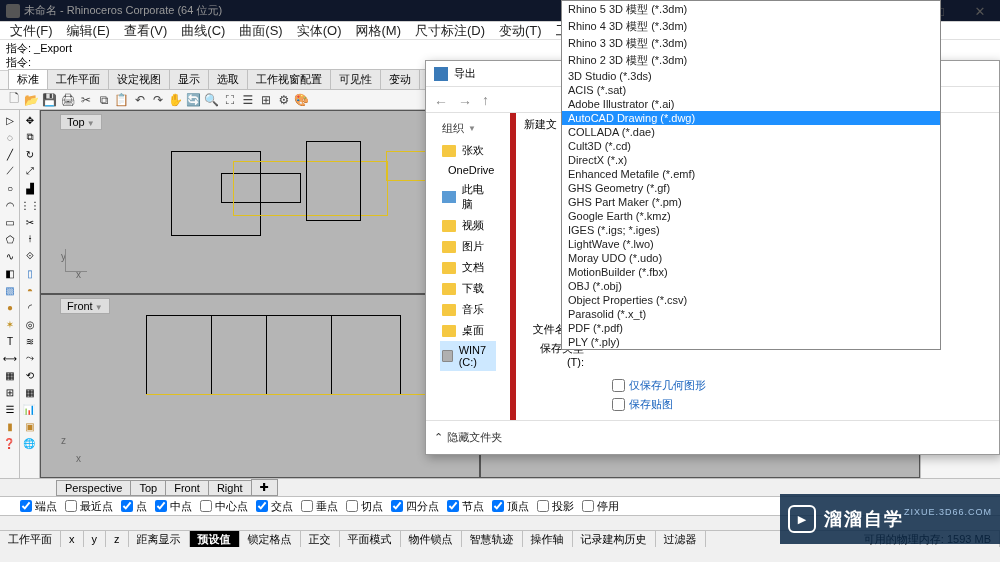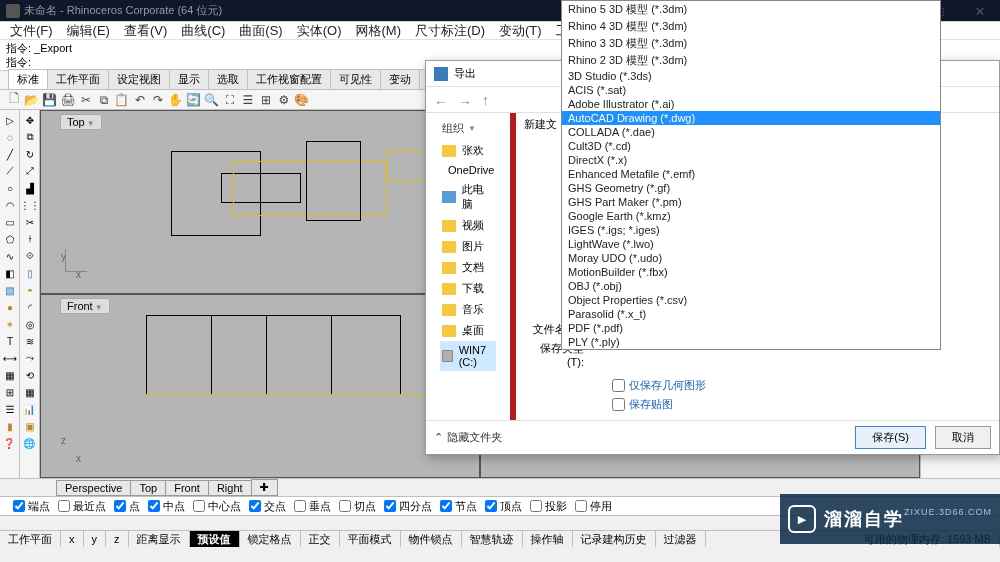--- a/index.html
+++ b/index.html
@@ -45,21 +45,21 @@
 .rect.yel { border-color: #e0c020; }
 .line { position: absolute; background: #000; }
 
 .rightpanel { width: 80px; background: #f5f5f5; border-left: 1px solid #c0c0c0; }
 
 
 .lowertabs { height: 18px; background: #f0f0f0; border-top: 1px solid #c0c0c0; display: flex; align-items: center; padding: 0 50px; gap: 0; }
 .lowertabs .tab { padding: 1px 8px; border: 1px solid #999; background: #e8e8e8; font-size: 11px; margin-right: -1px; }
 
 
-.checkrow { height: 20px; background: #fff; display: flex; align-items: center; padding: 0 13px; gap: 8px; border-top: 1px solid #c0c0c0; border-bottom: 1px solid #c0c0c0; }
+.checkrow { height: 20px; background: #fff; display: flex; align-items: center; padding: 0 20px; gap: 8px; border-top: 1px solid #c0c0c0; border-bottom: 1px solid #c0c0c0; }
 .chk { display: flex; align-items: center; gap: 3px; font-size: 11px; }
 .chk input { width: 12px; height: 12px; }
 
 
 .statusbar { height: 17px; background: #f0f0f0; display: flex; align-items: center; border-top: 1px solid #c0c0c0; }
 .statusbar .cell { padding: 0 8px; border-right: 1px solid #c0c0c0; font-size: 11px; height: 100%; display: flex; align-items: center; }
 .statusbar .cell.bold { font-weight: bold; }
 
 
 .dialog { position: absolute; left: 425px; top: 60px; width: 575px; height: 395px; background: #fff; border: 1px solid #999; box-shadow: 2px 3px 10px rgba(0,0,0,0.3); display: flex; flex-direction: column; }
@@ -424,24 +424,20 @@
             <span>保存贴图</span>
           </label>
       </div>
     </div>
   </div>
   <div class="dlg-footer">
     <span class="hidebtn">
       <span>⌃</span>
       <span>隐藏文件夹</span>
     </span>
-    <span>
-      <button class="dlgbtn primary">保存(S)</button>
-      <button class="dlgbtn">取消</button>
-    </span>
   </div>
 </div>
 
 <div class="formatlist" id="formatlist">
     <div class="opt">Rhino 5 3D 模型 (*.3dm)</div>
     <div class="opt">Rhino 4 3D 模型 (*.3dm)</div>
     <div class="opt">Rhino 3 3D 模型 (*.3dm)</div>
     <div class="opt">Rhino 2 3D 模型 (*.3dm)</div>
     <div class="opt">3D Studio (*.3ds)</div>
     <div class="opt">ACIS (*.sat)</div>

